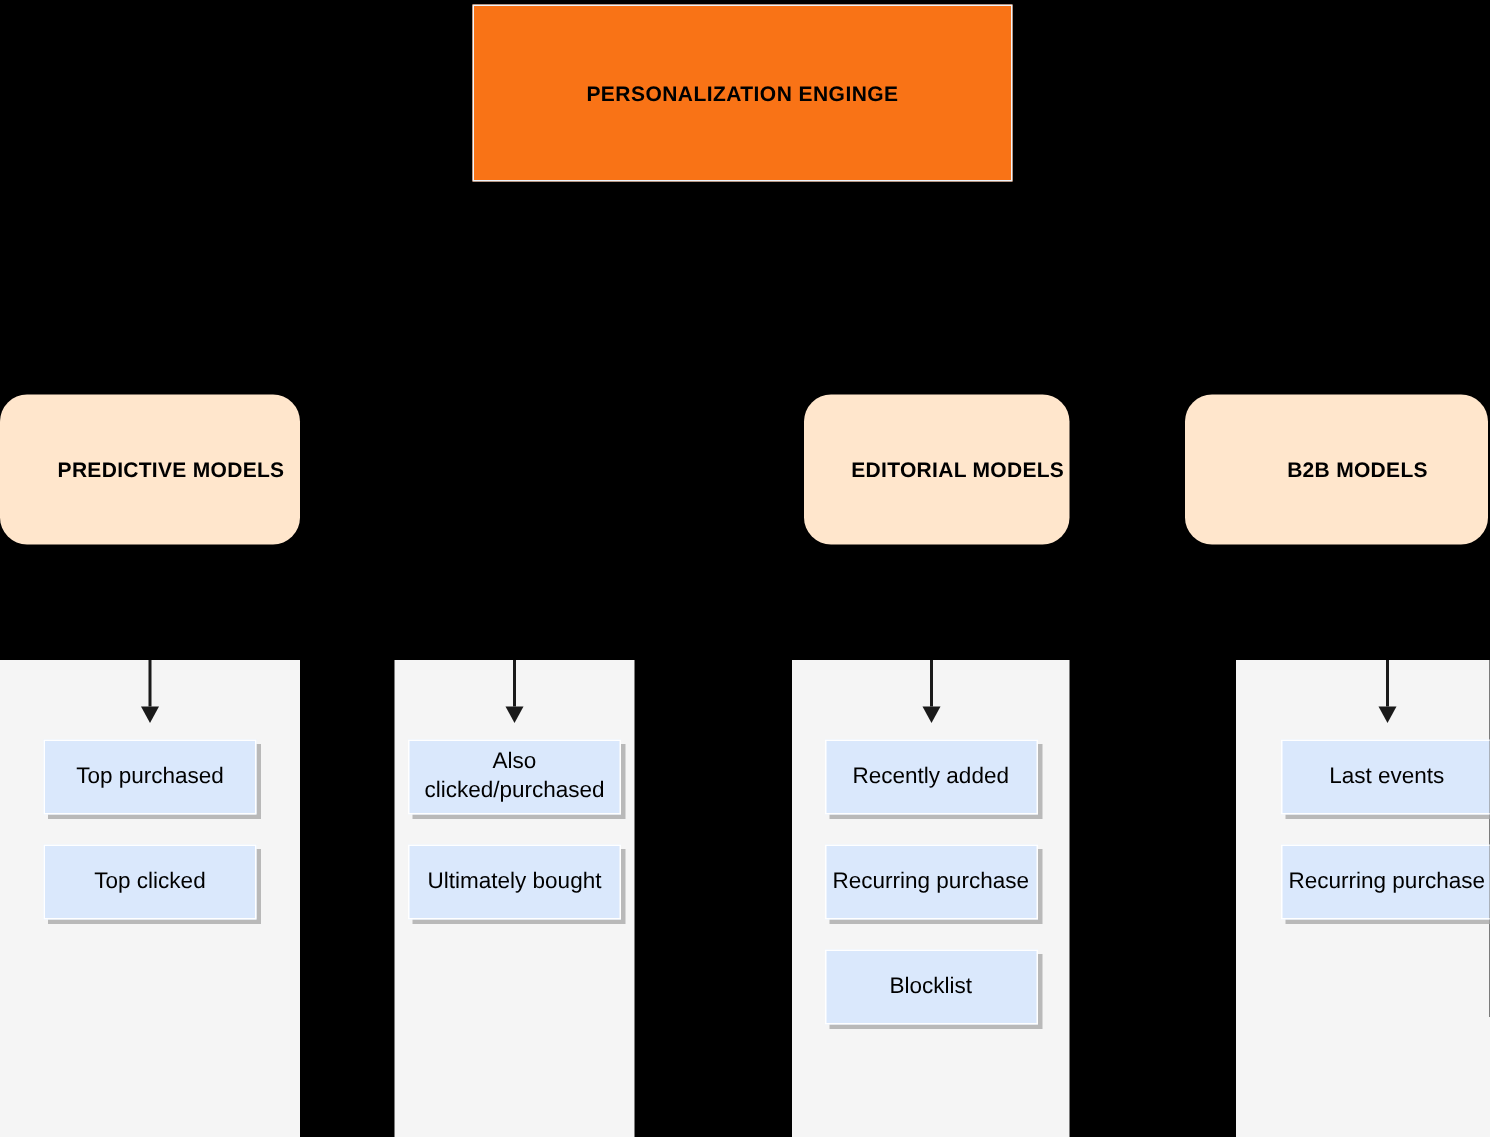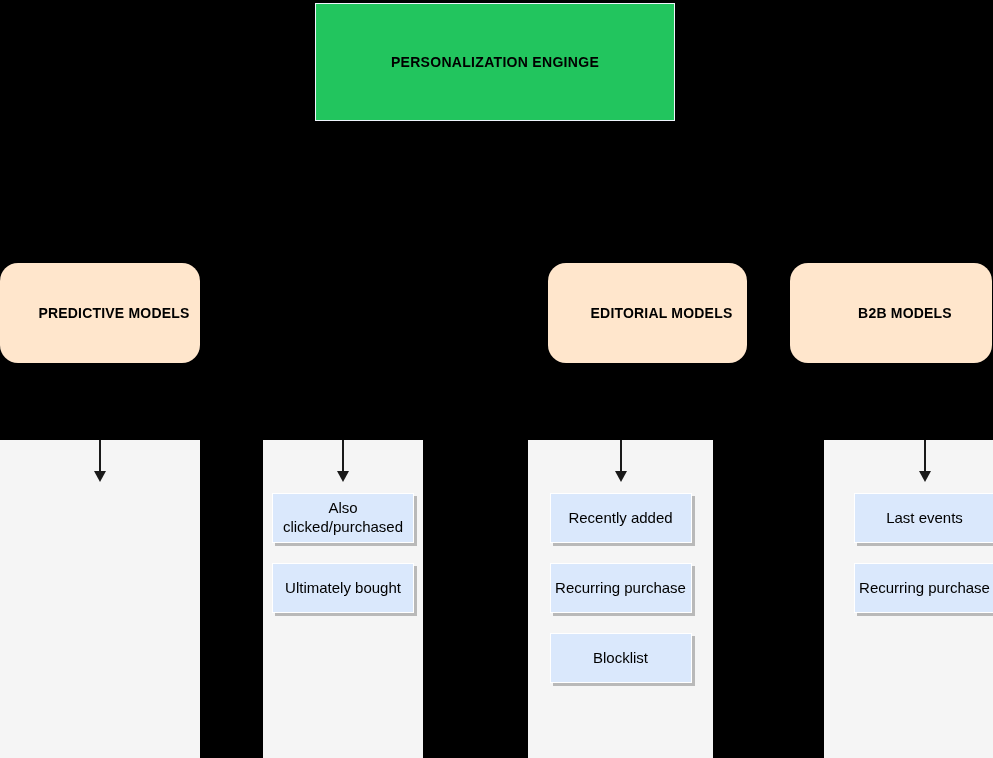--- a/index.html
+++ b/index.html
@@ -10,42 +10,42 @@
     font-family: "Liberation Sans", sans-serif;
     color: #000;
   }
   .canvas { position: relative; width: 993px; height: 758px; }
 
   
   .root-node {
     position: absolute;
     left: 315px; top: 3px;
     width: 360px; height: 118px;
-    background: #22c55e;
+    background: #f97316;
     border: 1px solid #eef4fc;
     box-sizing: border-box;
     display: flex; align-items: center; justify-content: center;
     font-weight: bold; font-size: 14px; letter-spacing: .3px;
     text-align: center;
   }
 
   
   .cat-node {
     position: absolute; top: 263px; height: 100px;
     background: #FFE6CC;
     border-radius: 18px;
     display: flex; align-items: center; justify-content: center;
     font-weight: bold; font-size: 14px; letter-spacing: .2px;
     text-align: center;
     box-sizing: border-box;
     padding-left: 28px;
   }
   .cat-node.c0 { left: 0px;   width: 200px; }
   .cat-node.c1 { left: 263px; width: 200px; }
-  .cat-node.c2 { left: 548px; width: 199px; }
+  .cat-node.c2 { left: 536px; width: 177px; }
   .cat-node.c3 { left: 790px; width: 202px; }
 
   
   .panel {
     position: absolute; top: 440px; height: 318px;
     background: #F5F5F5;
   }
   .panel.c0 { left: 0px;   width: 200px; }
   .panel.c1 { left: 263px; width: 160px; }
   .panel.c2 { left: 528px; width: 185px; }
@@ -107,20 +107,24 @@
   </div>
   <div class="cat-node c3">
     <span>B2B MODELS</span>
   </div>
 
   <div class="panel c0">
     <div class="down-arrow">
       <div class="shaft"></div>
       <div class="head"></div>
     </div>
+    <div class="items">
+      <div class="item">Top purchased</div>
+      <div class="item">Top clicked</div>
+    </div>
   </div>
 
   <div class="panel c1">
     <div class="down-arrow">
       <div class="shaft"></div>
       <div class="head"></div>
     </div>
     <div class="items">
       <div class="item">Also clicked/purchased</div>
       <div class="item">Ultimately bought</div>

